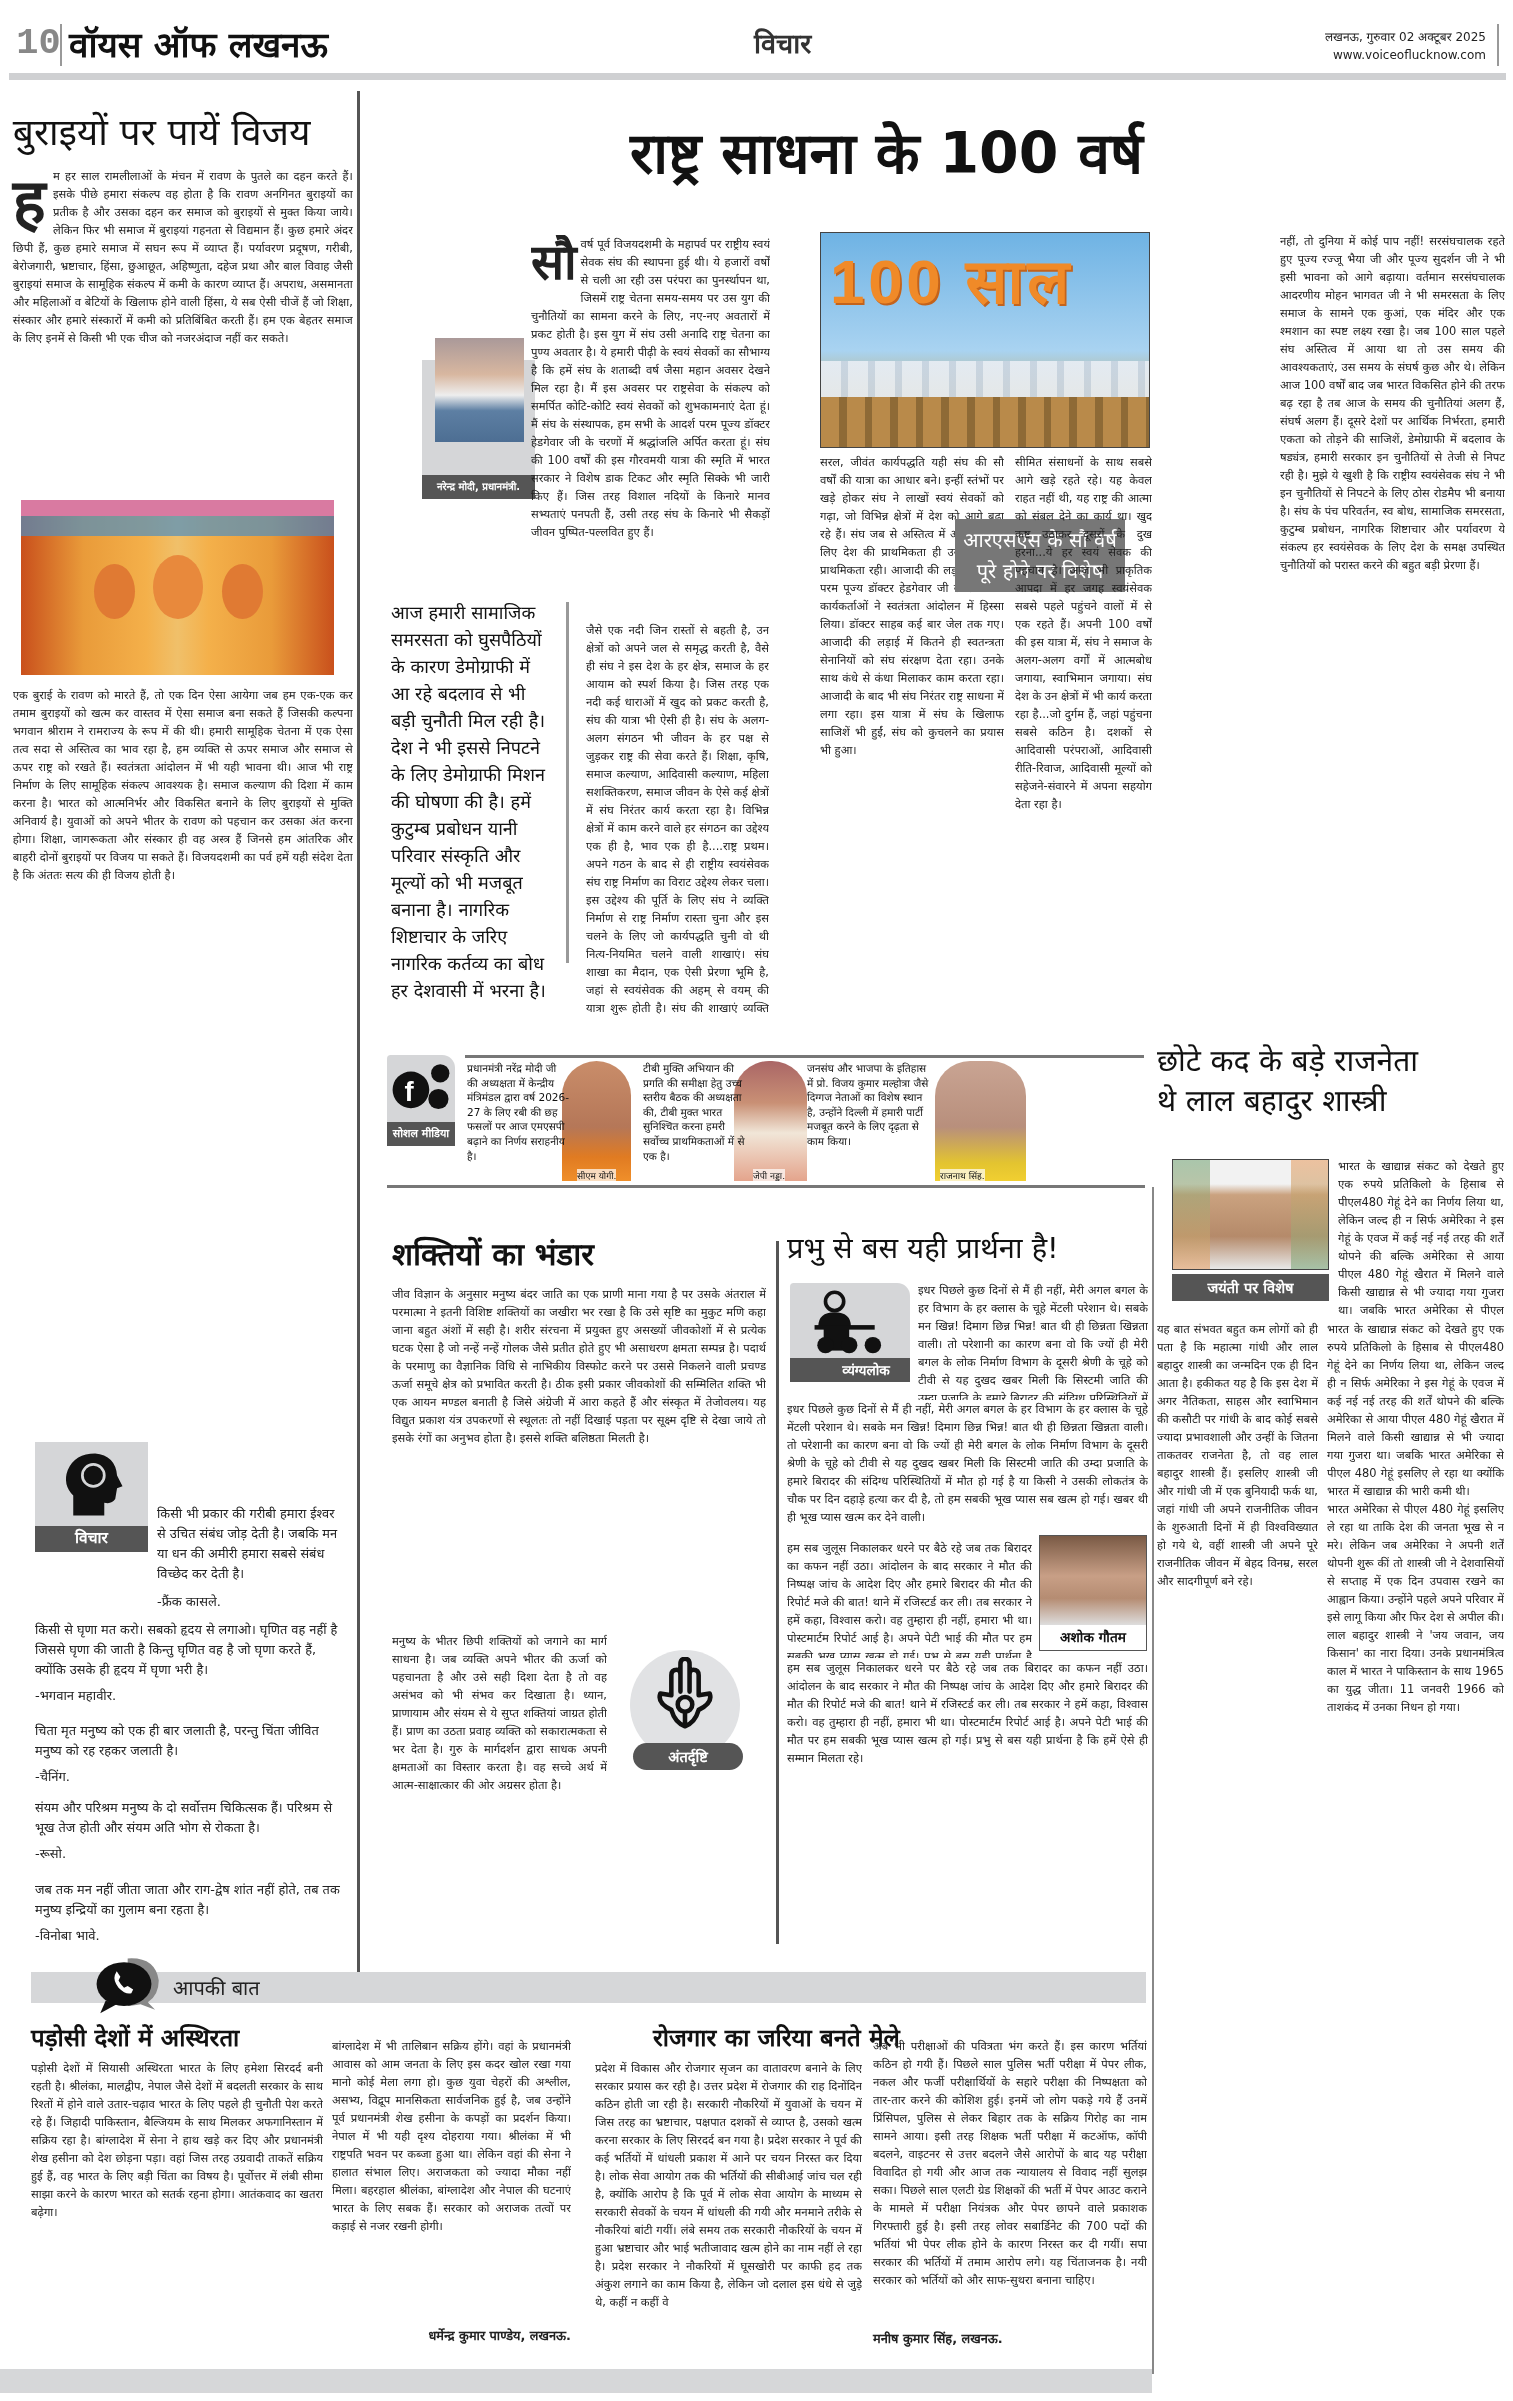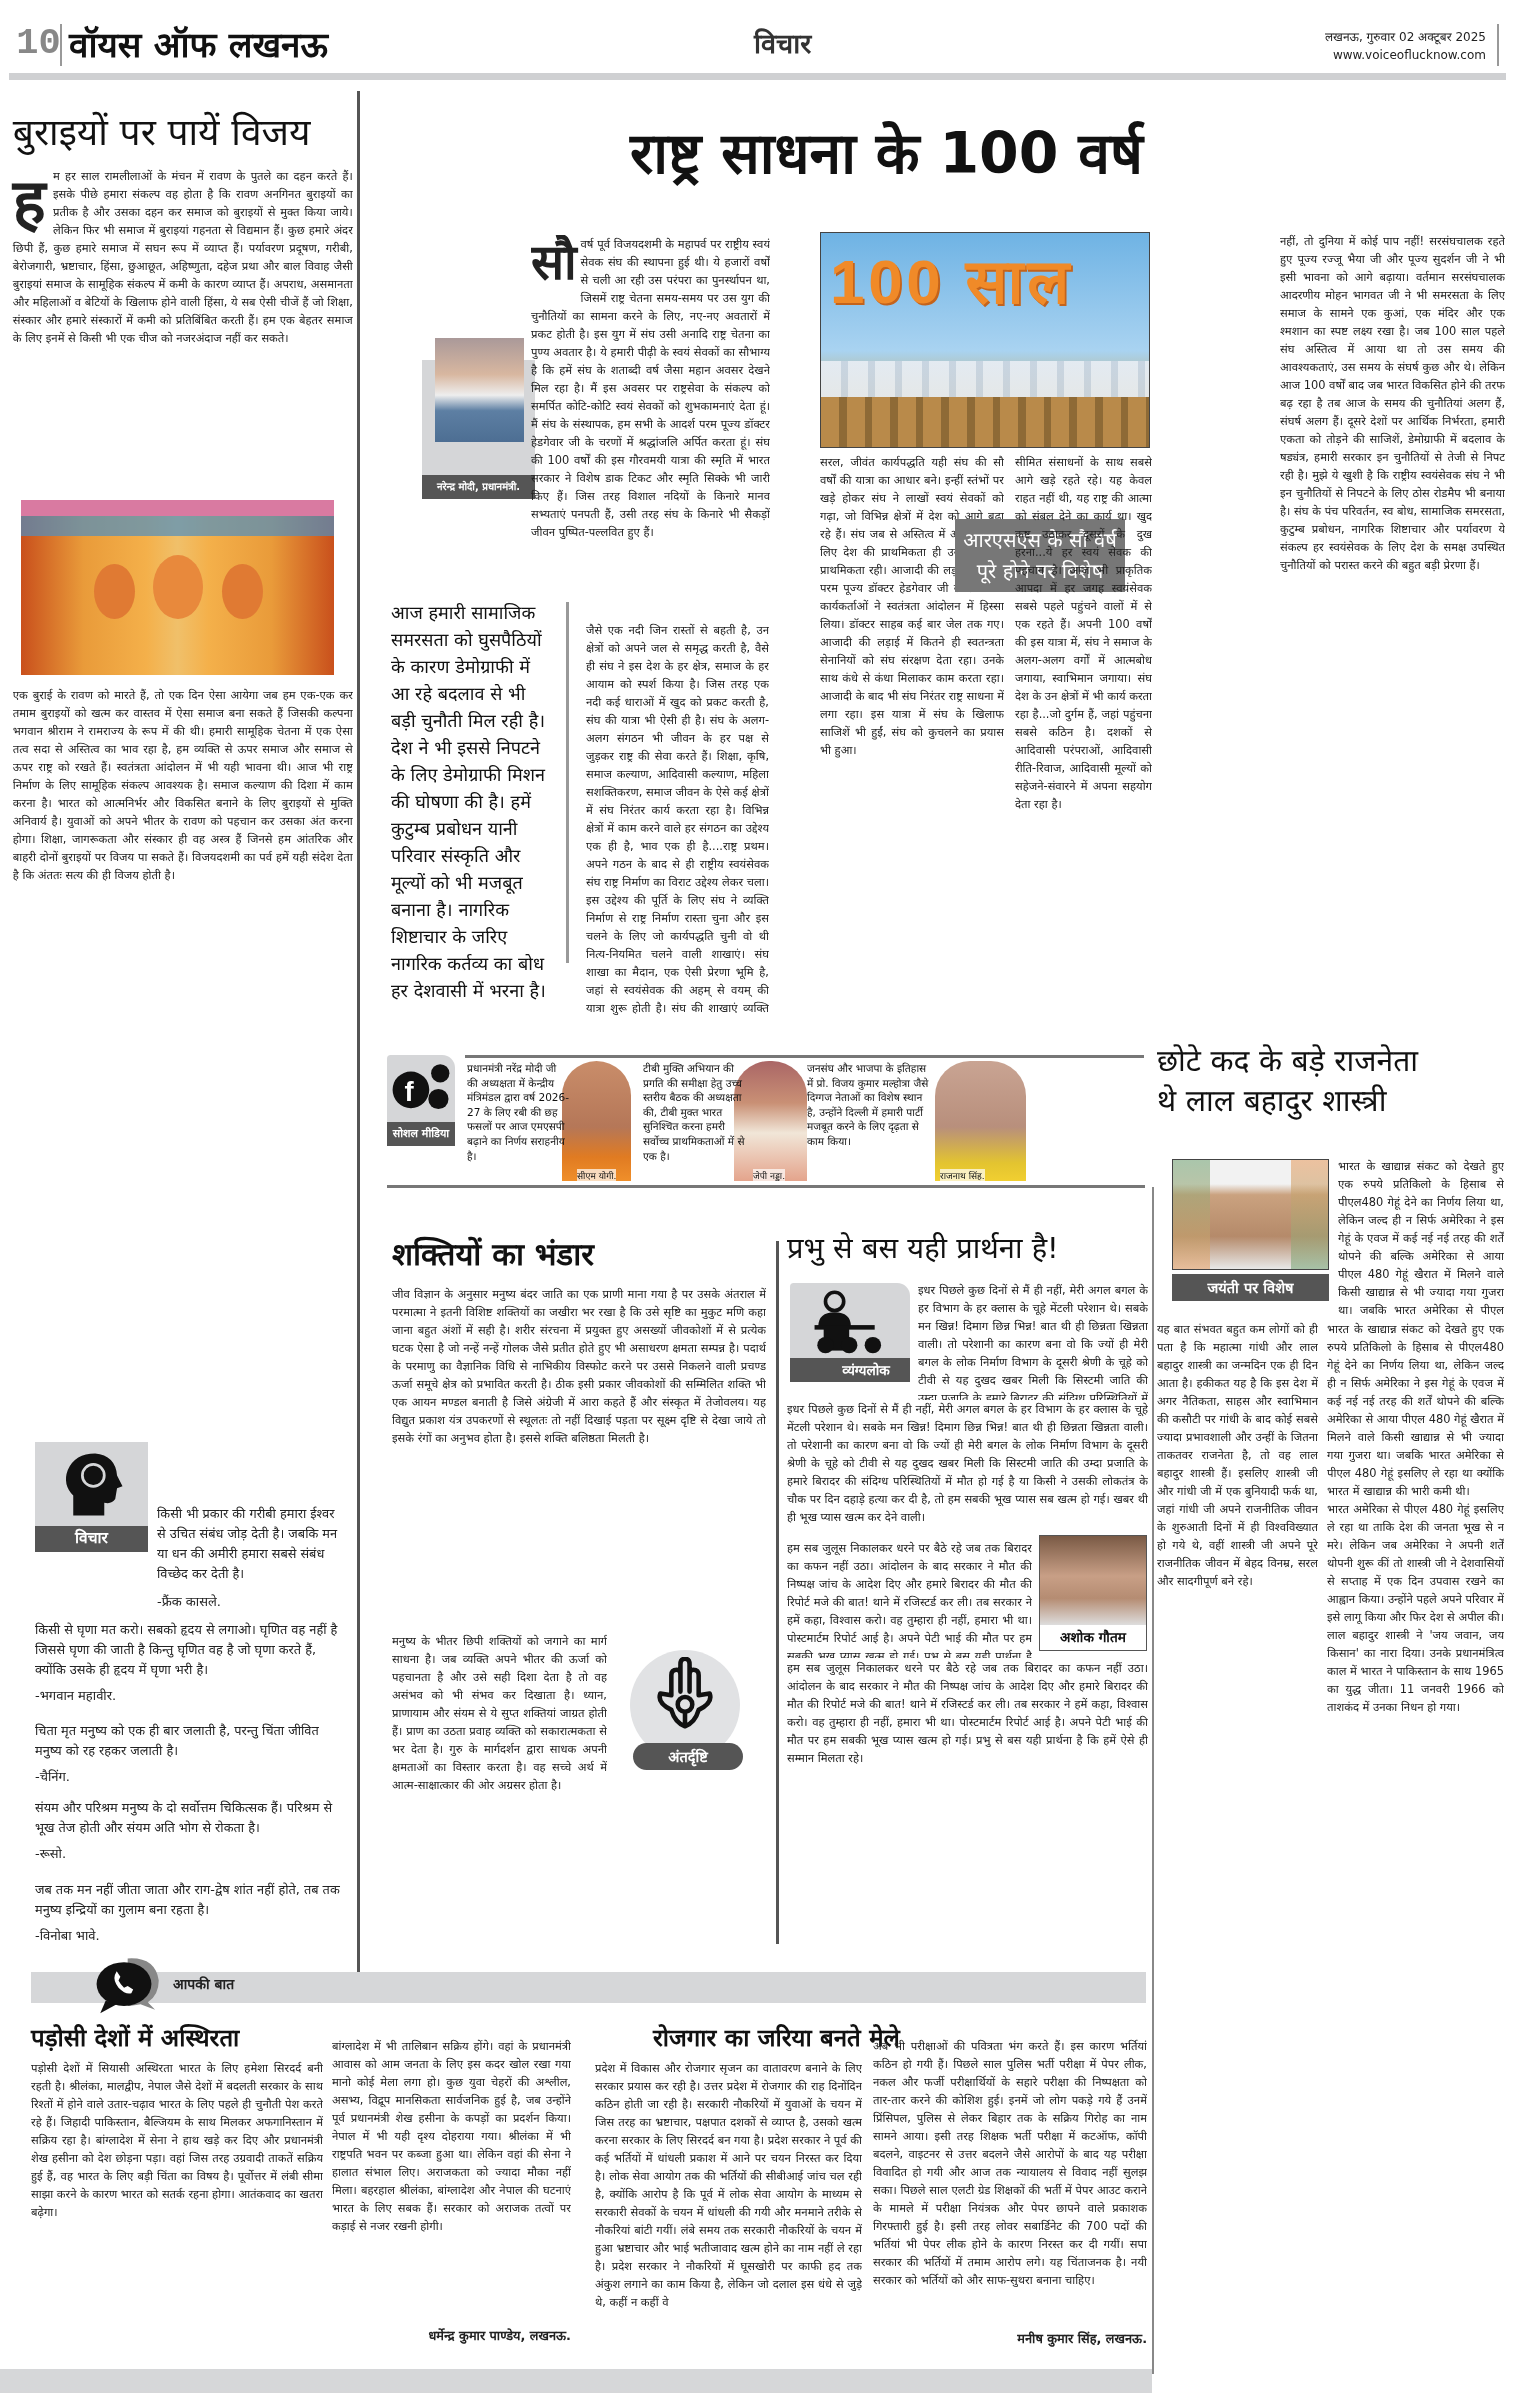--- a/index.html
+++ b/index.html
@@ -211,21 +211,21 @@
 </div>
 <div class="vline" style="left:1152px;top:1187px;height:1187px;background:#888;width:1.8px"></div>
 
 <div class="gray-band" style="left:31px;top:1972px;width:1115px;height:31px;"></div>
 <svg class="abs" width="77" height="64" viewBox="0 0 84 70" style="left:91px;top:1953px">
   <path d="M40 6 Q70 4 74 30 Q74 46 62 54 L70 62 L54 56 Q44 58 40 58" fill="#888"></path>
   <ellipse cx="36" cy="34" rx="30" ry="24" fill="#111"></ellipse>
   <path d="M16 52 L10 66 L28 56 Z" fill="#111"></path>
   <path d="M26 24 Q24 30 30 38 Q38 46 44 44 L46 40 L40 36 L36 38 Q32 34 30 30 L32 26 L28 20 Z" fill="#fff"></path>
 </svg>
-<span class="abs" style="left:173px;top:1974px;font-size:14px;font-weight:bold;color:#222">आपकी बात</span>
+<span class="abs" style="left:173px;top:1974px;font-size:20px;font-weight:normal;color:#222">आपकी बात</span>
 
 <div class="abs" style="left:31px;top:2024px;width:544px;">
   <h3 style="font-size:24px;font-weight:bold;color:#111;line-height:29px">पड़ोसी देशों में अस्थिरता</h3>
 </div>
 <div class="abs txt" style="left:31px;top:2059px;width:292px;height:310px;overflow:hidden;">
   <p>पड़ोसी देशों में सियासी अस्थिरता भारत के लिए हमेशा सिरदर्द बनी रहती है। श्रीलंका, मालद्वीप, नेपाल जैसे देशों में बदलती सरकार के साथ रिश्तों में होने वाले उतार-चढ़ाव भारत के लिए पहले ही चुनौती पेश करते रहे हैं। जिहादी पाकिस्तान, बैल्जियम के साथ मिलकर अफगानिस्तान में सक्रिय रहा है। बांग्लादेश में सेना ने हाथ खड़े कर दिए और प्रधानमंत्री शेख हसीना को देश छोड़ना पड़ा। वहां जिस तरह उग्रवादी ताकतें सक्रिय हुई हैं, वह भारत के लिए बड़ी चिंता का विषय है। पूर्वोत्तर में लंबी सीमा साझा करने के कारण भारत को सतर्क रहना होगा। आतंकवाद का खतरा बढ़ेगा।</p>
 </div>
 <div class="abs txt" style="left:332px;top:2037px;width:239px;height:283px;overflow:hidden;">
   <p>बांग्लादेश में भी तालिबान सक्रिय होंगे। वहां के प्रधानमंत्री आवास को आम जनता के लिए इस कदर खोल रखा गया मानो कोई मेला लगा हो। कुछ युवा चेहरों की अश्लील, असभ्य, विद्रूप मानसिकता सार्वजनिक हुई है, जब उन्होंने पूर्व प्रधानमंत्री शेख हसीना के कपड़ों का प्रदर्शन किया। नेपाल में भी यही दृश्य दोहराया गया। श्रीलंका में भी राष्ट्रपति भवन पर कब्जा हुआ था। लेकिन वहां की सेना ने हालात संभाल लिए। अराजकता को ज्यादा मौका नहीं मिला। बहरहाल श्रीलंका, बांग्लादेश और नेपाल की घटनाएं भारत के लिए सबक हैं। सरकार को अराजक तत्वों पर कड़ाई से नजर रखनी होगी।</p>
 </div>
@@ -233,16 +233,16 @@
 
 <div class="abs" style="left:625px;top:2024px;width:551px;margin-left:28px;">
   <h3 style="font-size:24px;font-weight:bold;color:#111;line-height:29px">रोजगार का जरिया बनते मेले</h3>
 </div>
 <div class="abs txt" style="left:595px;top:2059px;width:267px;height:301px;overflow:hidden;">
   <p>प्रदेश में विकास और रोजगार सृजन का वातावरण बनाने के लिए सरकार प्रयास कर रही है। उत्तर प्रदेश में रोजगार की राह दिनोंदिन कठिन होती जा रही है। सरकारी नौकरियों में युवाओं के चयन में जिस तरह का भ्रष्टाचार, पक्षपात दशकों से व्याप्त है, उसको खत्म करना सरकार के लिए सिरदर्द बन गया है। प्रदेश सरकार ने पूर्व की कई भर्तियों में धांधली प्रकाश में आने पर चयन निरस्त कर दिया है। लोक सेवा आयोग तक की भर्तियों की सीबीआई जांच चल रही है, क्योंकि आरोप है कि पूर्व में लोक सेवा आयोग के माध्यम से सरकारी सेवकों के चयन में धांधली की गयी और मनमाने तरीके से नौकरियां बांटी गयीं। लंबे समय तक सरकारी नौकरियों के चयन में हुआ भ्रष्टाचार और भाई भतीजावाद खत्म होने का नाम नहीं ले रहा है। प्रदेश सरकार ने नौकरियों में घूसखोरी पर काफी हद तक अंकुश लगाने का काम किया है, लेकिन जो दलाल इस धंधे से जुड़े थे, कहीं न कहीं वे</p>
 </div>
 <div class="abs txt" style="left:873px;top:2037px;width:274px;height:292px;overflow:hidden;">
   <p>अब भी परीक्षाओं की पवित्रता भंग करते हैं। इस कारण भर्तियां कठिन हो गयी हैं। पिछले साल पुलिस भर्ती परीक्षा में पेपर लीक, नकल और फर्जी परीक्षार्थियों के सहारे परीक्षा की निष्पक्षता को तार-तार करने की कोशिश हुई। इनमें जो लोग पकड़े गये हैं उनमें प्रिंसिपल, पुलिस से लेकर बिहार तक के सक्रिय गिरोह का नाम सामने आया। इसी तरह शिक्षक भर्ती परीक्षा में कटऑफ, कॉपी बदलने, वाइटनर से उत्तर बदलने जैसे आरोपों के बाद यह परीक्षा विवादित हो गयी और आज तक न्यायालय से विवाद नहीं सुलझ सका। पिछले साल एलटी ग्रेड शिक्षकों की भर्ती में पेपर आउट कराने के मामले में परीक्षा नियंत्रक और पेपर छापने वाले प्रकाशक गिरफ्तारी हुई है। इसी तरह लोवर सबार्डिनेट की 700 पदों की भर्तियां भी पेपर लीक होने के कारण निरस्त कर दी गयीं। सपा सरकार की भर्तियों में तमाम आरोप लगे। यह चिंताजनक है। नयी सरकार को भर्तियों को और साफ-सुथरा बनाना चाहिए।</p>
 </div>
-<div class="abs" style="left:873px;top:2329px;width:274px;text-align:right;font-size:12.8px;font-weight:bold;color:#222">मनीष कुमार सिंह, लखनऊ.</div>
+<div class="abs" style="left:873px;top:2329px;width:274px;text-align:left;font-size:12.8px;font-weight:bold;color:#222">मनीष कुमार सिंह, लखनऊ.</div>
 
 <div class="gray-band" style="left:0;top:2369px;width:1152px;height:24px;"></div>
 
 
 </body></html>

